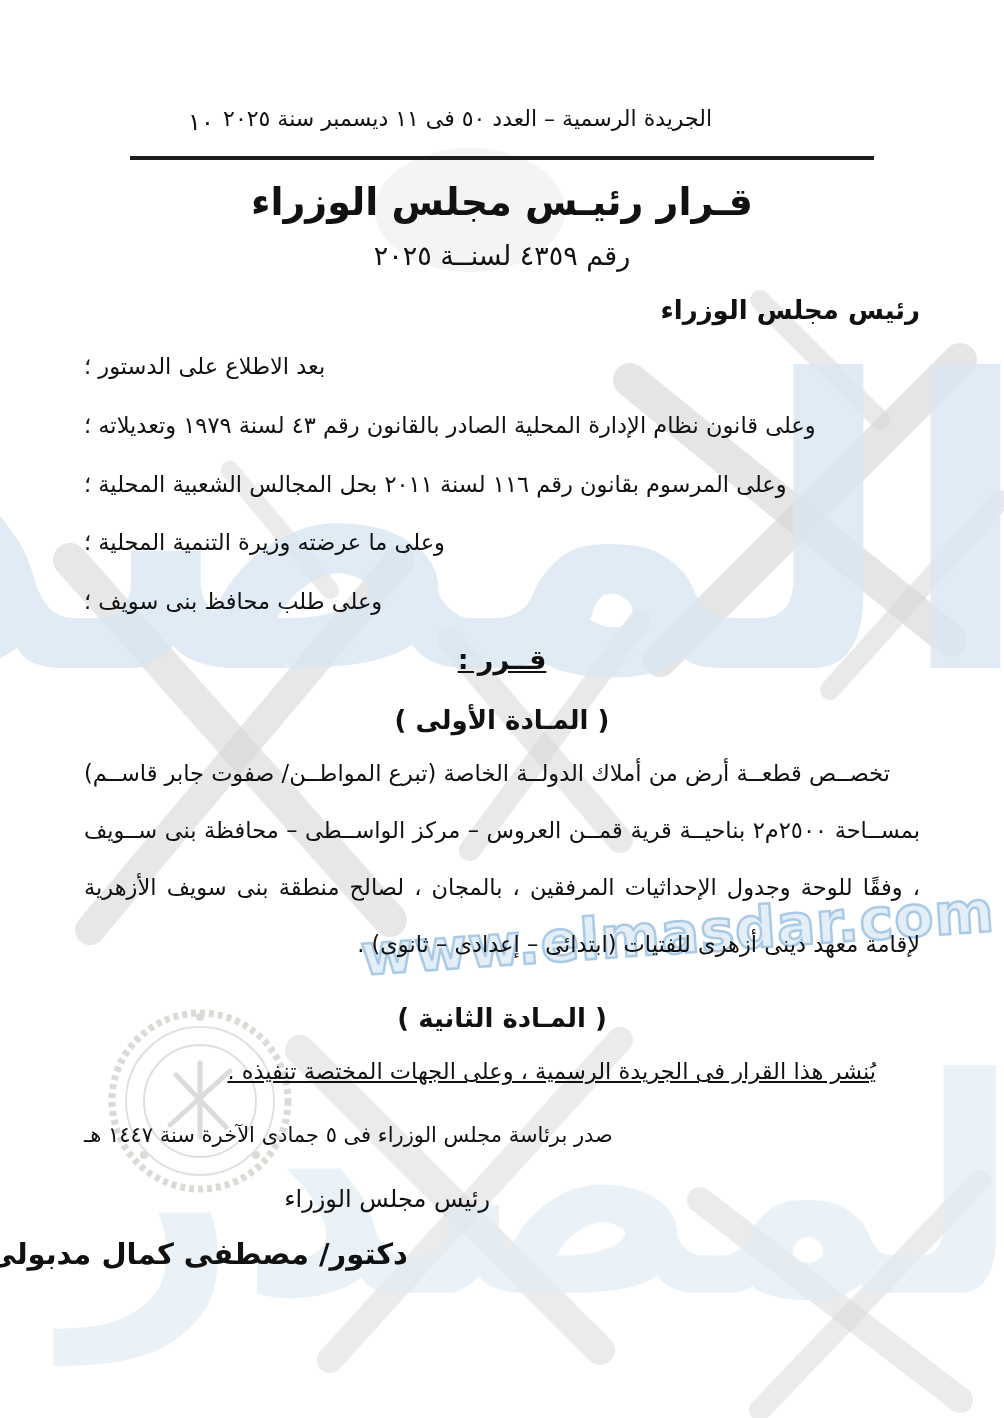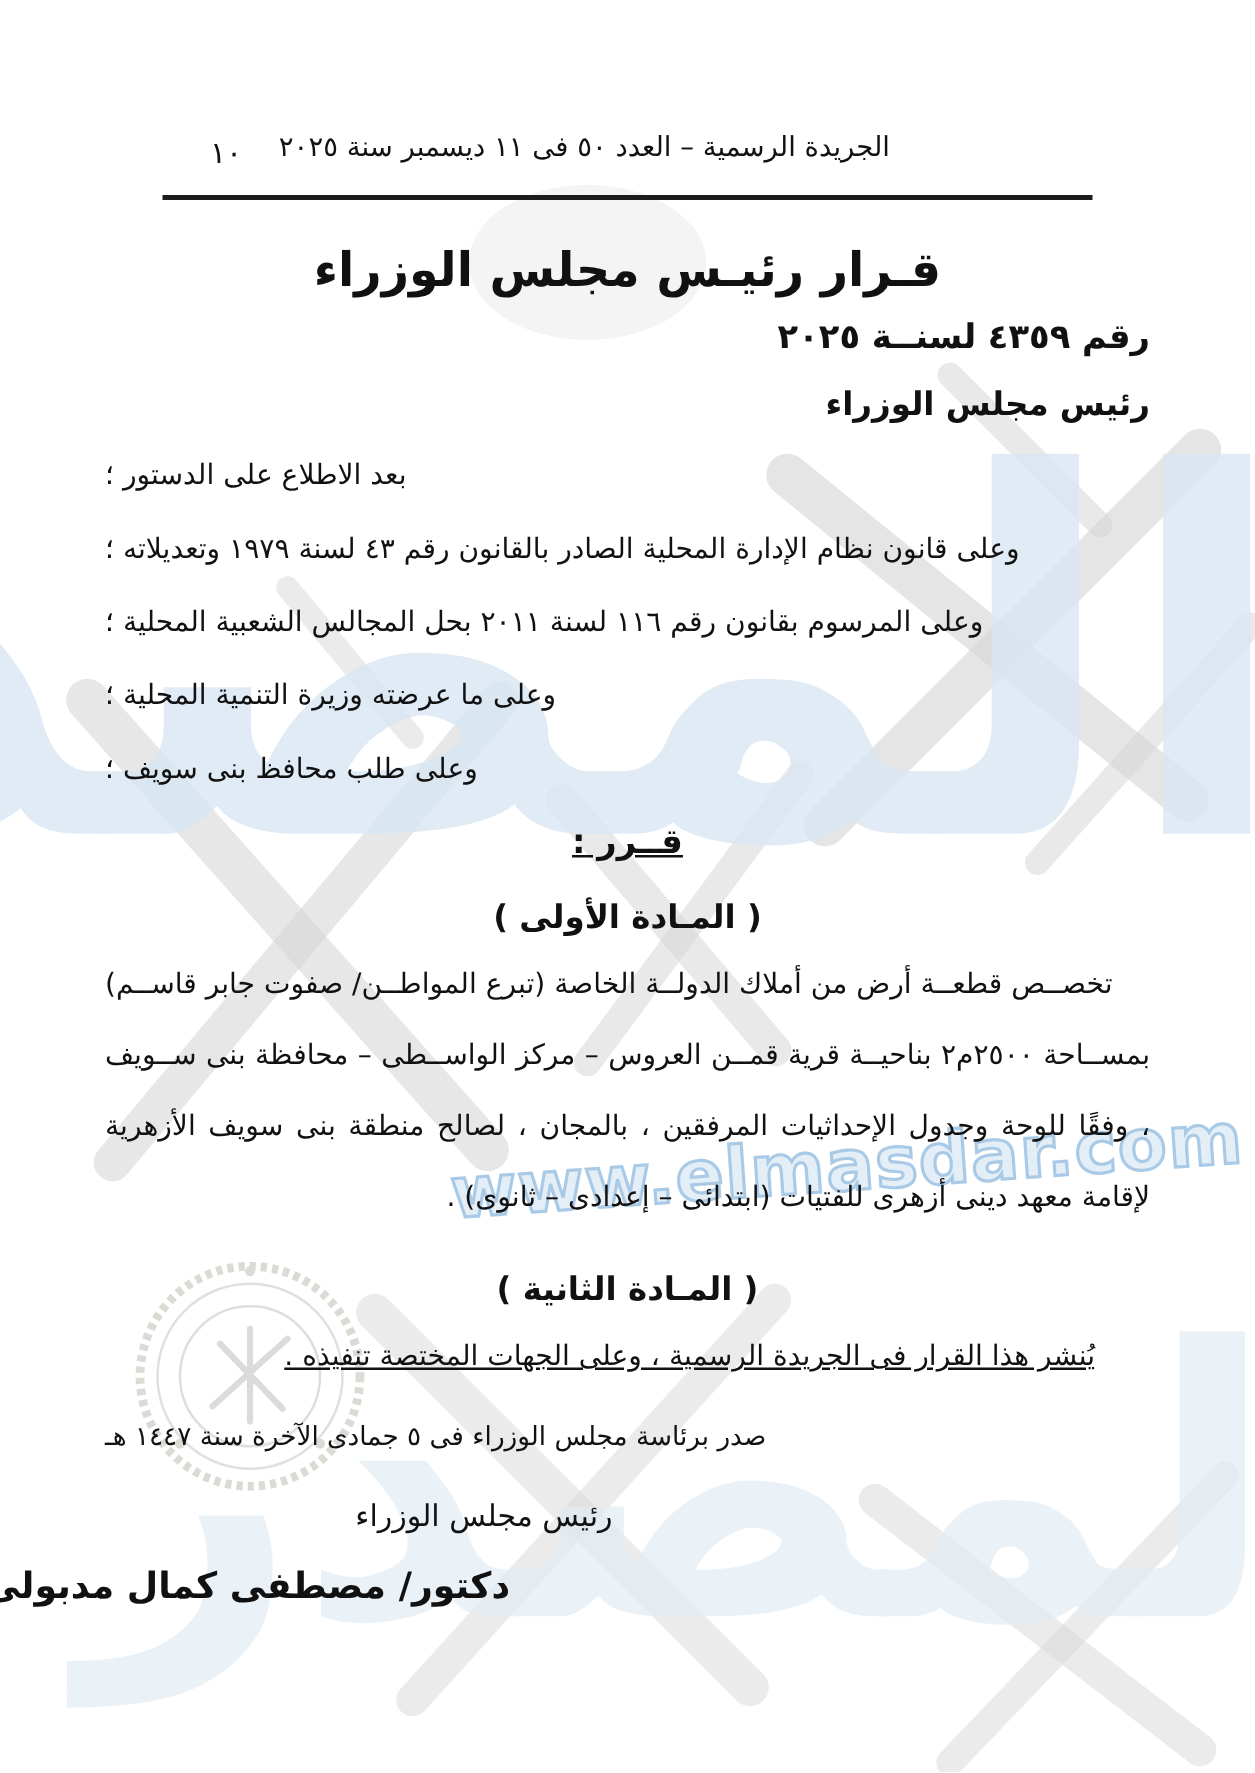--- a/index.html
+++ b/index.html
@@ -34,25 +34,25 @@
     direction:ltr;white-space:nowrap;
   }
   .seal{position:absolute;left:104px;top:1005px;opacity:.6;}
   
   .content{position:relative;z-index:1;padding:106px 84px 0;}
   .hdr{position:relative;height:36px;}
   .hdr-title{
     position:absolute;right:208px;top:0;
     font-size:22px;letter-spacing:0;
   }
-  .hdr-num{position:absolute;left:84px;top:2px;font-size:24px;}
+  .hdr-num{position:absolute;left:104px;top:2px;font-size:24px;}
   .hdr-rule{margin:14px 46px 0;border-top:4px solid #1c1c1c;}
   .t-center{text-align:center;}
-  .decree-title{margin-top:34px;font-size:38px;font-weight:bold;}
-  .decree-number{margin-top:16px;font-size:27px;font-weight:bold;text-align:right;}
+  .decree-title{margin-top:20px;font-size:38px;font-weight:bold;}
+  .decree-number{margin-top:16px;font-size:27px;font-weight:normal;}
   .authority{margin-top:24px;font-size:26px;font-weight:bold;text-align:right;}
   .pre p{
     margin:25px 0 0;font-size:22.5px;line-height:1.5;text-align:left;
   }
   .pre p.indent{text-indent:44px;}
   .decided{margin-top:25px;font-size:27px;font-weight:bold;text-decoration:underline;}
   .article-h{margin-top:30px;font-size:26px;font-weight:bold;}
   .article-b{
     margin-top:10px;font-size:22.5px;line-height:2.54;
     text-align:justify;text-justify:inter-word;text-indent:30px;

